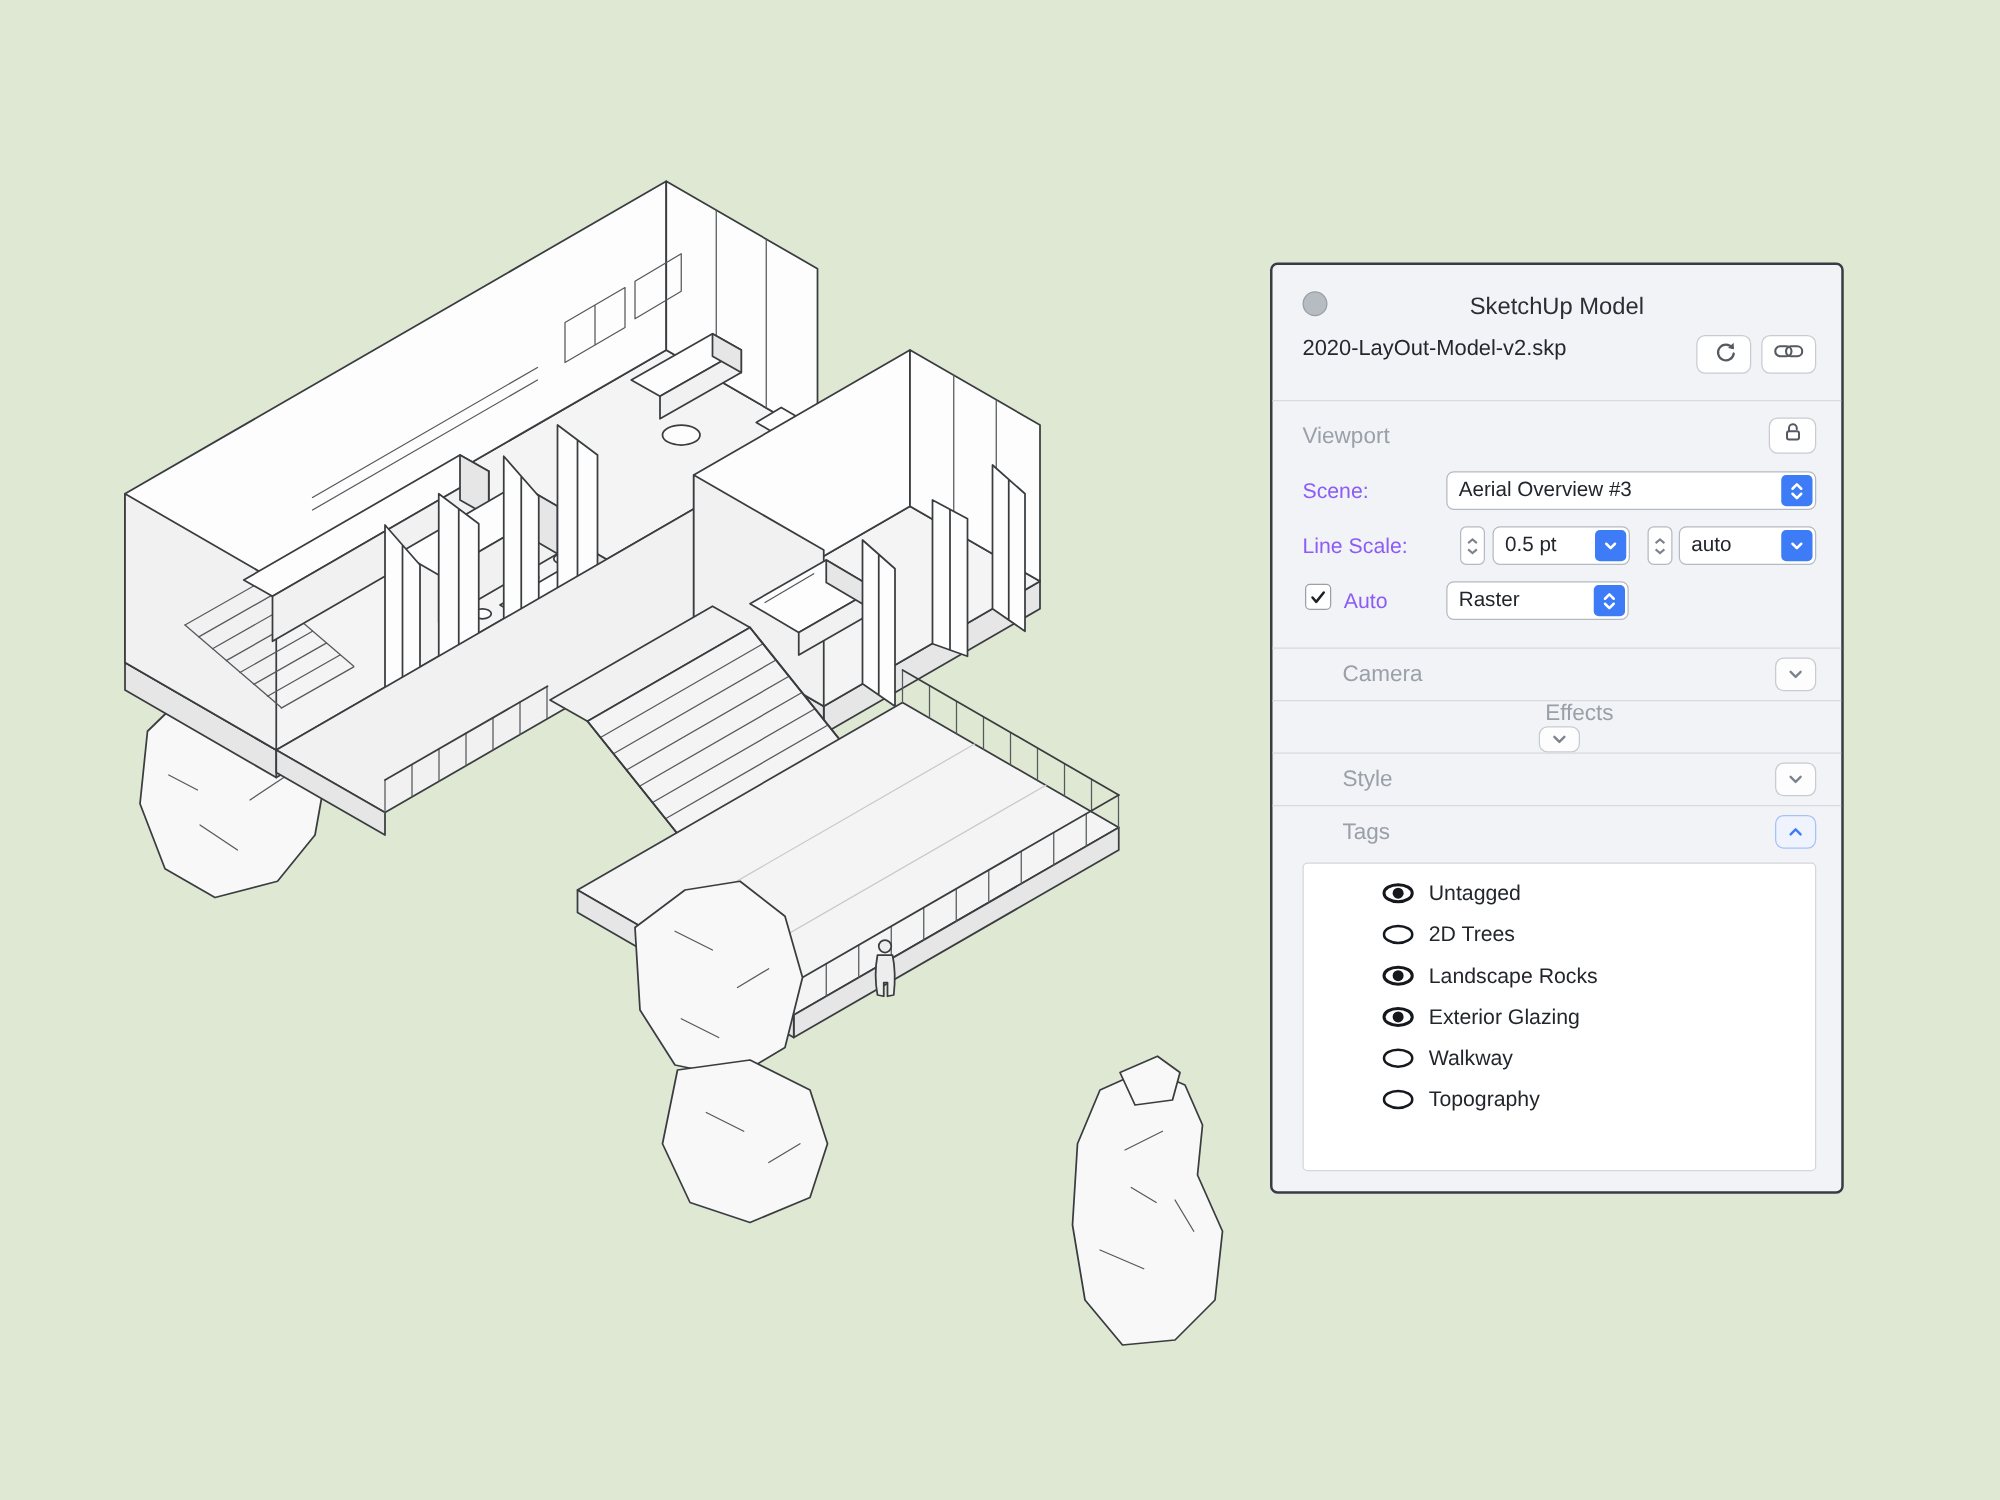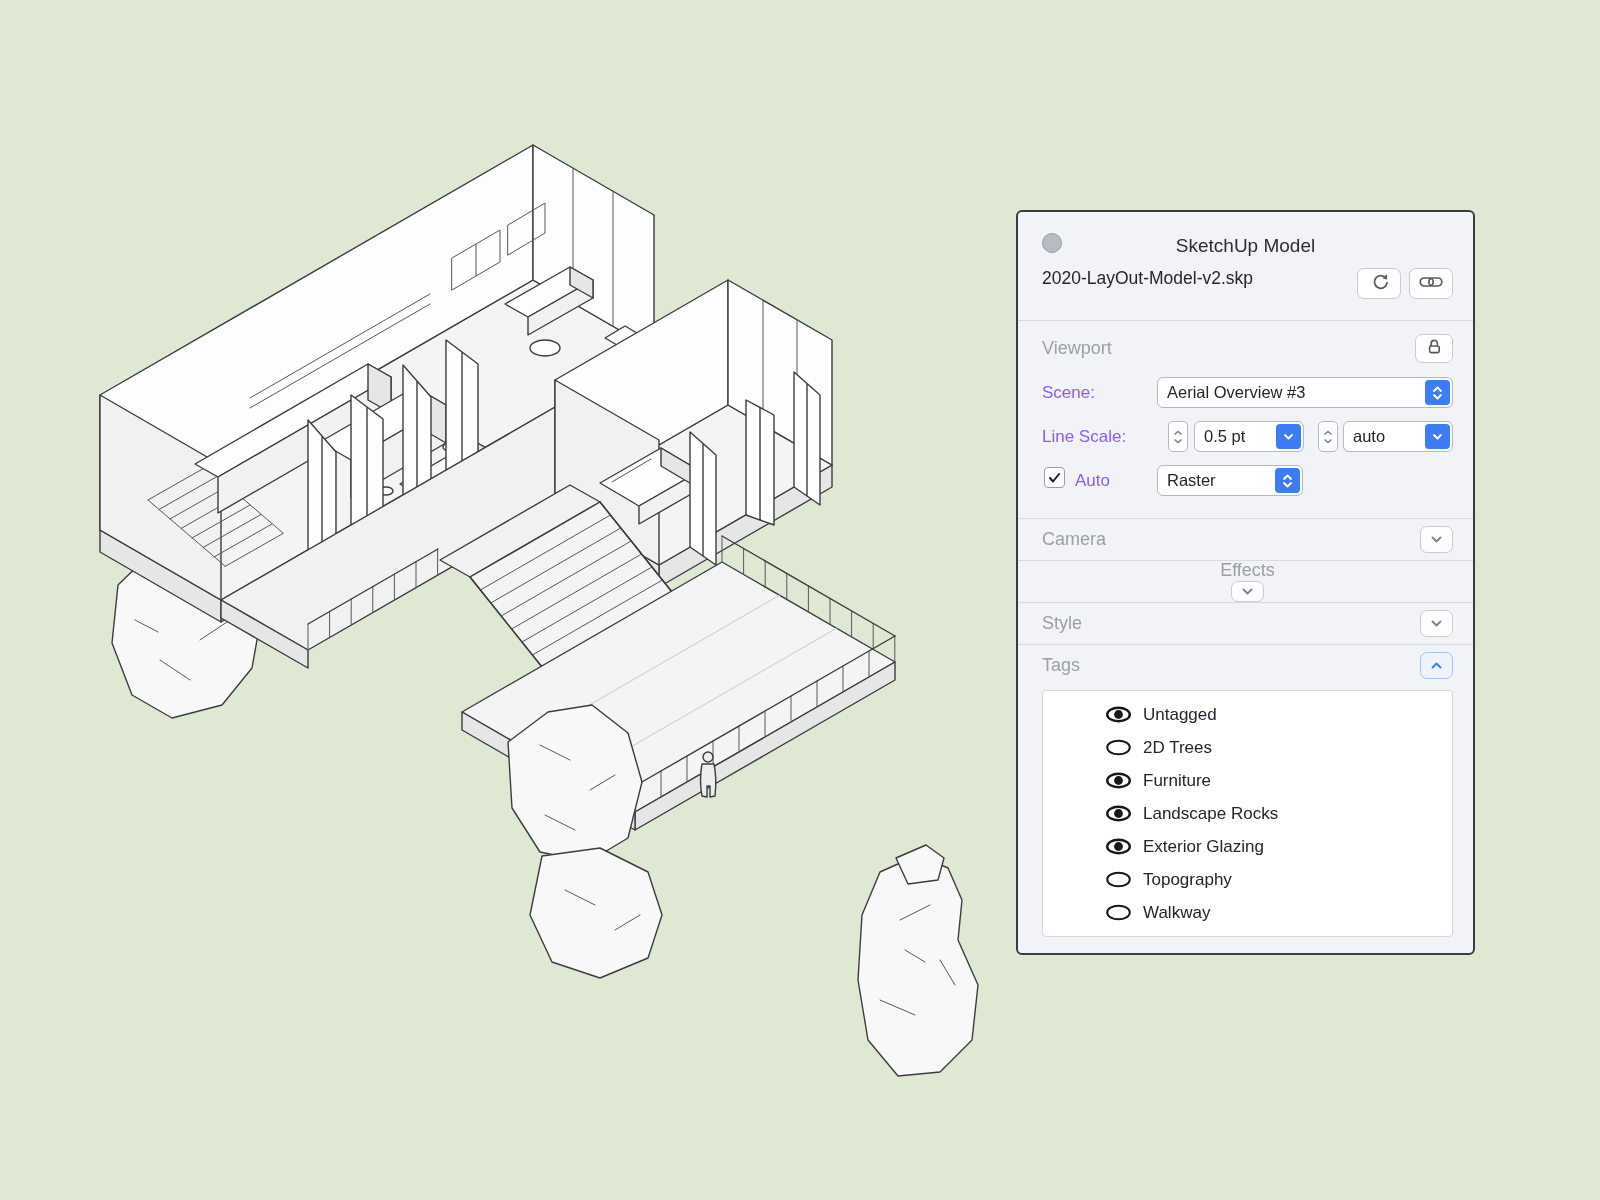--- a/index.html
+++ b/index.html
@@ -73,21 +73,21 @@
   .auto-row-label{position:absolute;left:57px;top:259px;}
   .combo-raster{left:139px;top:253px;width:146px;}
   .checkbox{
     position:absolute;left:26px;top:255px;width:21px;height:21px;background:#fff;
     border:1px solid #9aa0a9;border-radius:4px;display:flex;align-items:center;justify-content:center;box-sizing:border-box;
   }
   .checkbox .mark{display:none;}
   .checkbox.checked .mark{display:block;}
 
   .section-row{position:absolute;left:0;right:0;height:42px;display:flex;align-items:center;padding:0 20px 0 24px;box-sizing:border-box;}
-  .section-row .sec-label{flex:1;}
+  .section-row .sec-label{flex:1;margin-left:32px;}
   .chev-btn{
     width:33px;height:27px;background:#fdfdfe;border:1px solid #c7cbd2;border-radius:7px;
     display:flex;align-items:center;justify-content:center;color:#7d838d;box-sizing:border-box;
   }
   .section-row.expanded .chev-btn{border-color:#a7c2f7;background:#eef3fe;color:#3d7bf7;}
   .section-row.expanded .chev-btn svg{transform:rotate(180deg);}
   .row-camera{top:306px;}
   .row-effects{top:348px;flex-direction:column;}
   .row-style{top:390px;}
   .row-tags{top:432px;}
@@ -405,52 +405,43 @@
       </span>
       <span class="tag-label">2D Trees</span>
     </div>
     <div class="tag-row">
       <span class="eye eye-open">
         <svg width="27" height="19" viewBox="0 0 27 19">
             <ellipse class="iris" cx="13.5" cy="9.5" rx="11.3" ry="6.8" fill="#fff" stroke="#15181c" stroke-width="2"></ellipse>
             <circle class="pupil" cx="13.5" cy="9.5" r="4.4" fill="#15181c"></circle>
           </svg>
       </span>
-      <span class="tag-label">Furniture</span>
+      <span class="tag-label">Landscape Rocks</span>
     </div>
     <div class="tag-row">
       <span class="eye eye-open">
         <svg width="27" height="19" viewBox="0 0 27 19">
             <ellipse class="iris" cx="13.5" cy="9.5" rx="11.3" ry="6.8" fill="#fff" stroke="#15181c" stroke-width="2"></ellipse>
             <circle class="pupil" cx="13.5" cy="9.5" r="4.4" fill="#15181c"></circle>
           </svg>
       </span>
-      <span class="tag-label">Landscape Rocks</span>
-    </div>
-    <div class="tag-row">
-      <span class="eye eye-open">
-        <svg width="27" height="19" viewBox="0 0 27 19">
-            <ellipse class="iris" cx="13.5" cy="9.5" rx="11.3" ry="6.8" fill="#fff" stroke="#15181c" stroke-width="2"></ellipse>
-            <circle class="pupil" cx="13.5" cy="9.5" r="4.4" fill="#15181c"></circle>
-          </svg>
-      </span>
       <span class="tag-label">Exterior Glazing</span>
     </div>
     <div class="tag-row">
       <span class="eye eye-closed">
         <svg width="27" height="19" viewBox="0 0 27 19">
             <ellipse class="iris" cx="13.5" cy="9.5" rx="11.3" ry="6.8" fill="#fff" stroke="#15181c" stroke-width="2"></ellipse>
             <circle class="pupil" cx="13.5" cy="9.5" r="4.4" fill="#15181c"></circle>
           </svg>
       </span>
+      <span class="tag-label">Walkway</span>
+    </div>
+    <div class="tag-row">
+      <span class="eye eye-closed">
+        <svg width="27" height="19" viewBox="0 0 27 19">
+            <ellipse class="iris" cx="13.5" cy="9.5" rx="11.3" ry="6.8" fill="#fff" stroke="#15181c" stroke-width="2"></ellipse>
+            <circle class="pupil" cx="13.5" cy="9.5" r="4.4" fill="#15181c"></circle>
+          </svg>
+      </span>
       <span class="tag-label">Topography</span>
     </div>
-    <div class="tag-row">
-      <span class="eye eye-closed">
-        <svg width="27" height="19" viewBox="0 0 27 19">
-            <ellipse class="iris" cx="13.5" cy="9.5" rx="11.3" ry="6.8" fill="#fff" stroke="#15181c" stroke-width="2"></ellipse>
-            <circle class="pupil" cx="13.5" cy="9.5" r="4.4" fill="#15181c"></circle>
-          </svg>
-      </span>
-      <span class="tag-label">Walkway</span>
-    </div>
   </div>
 </div>
 
 </body></html>

